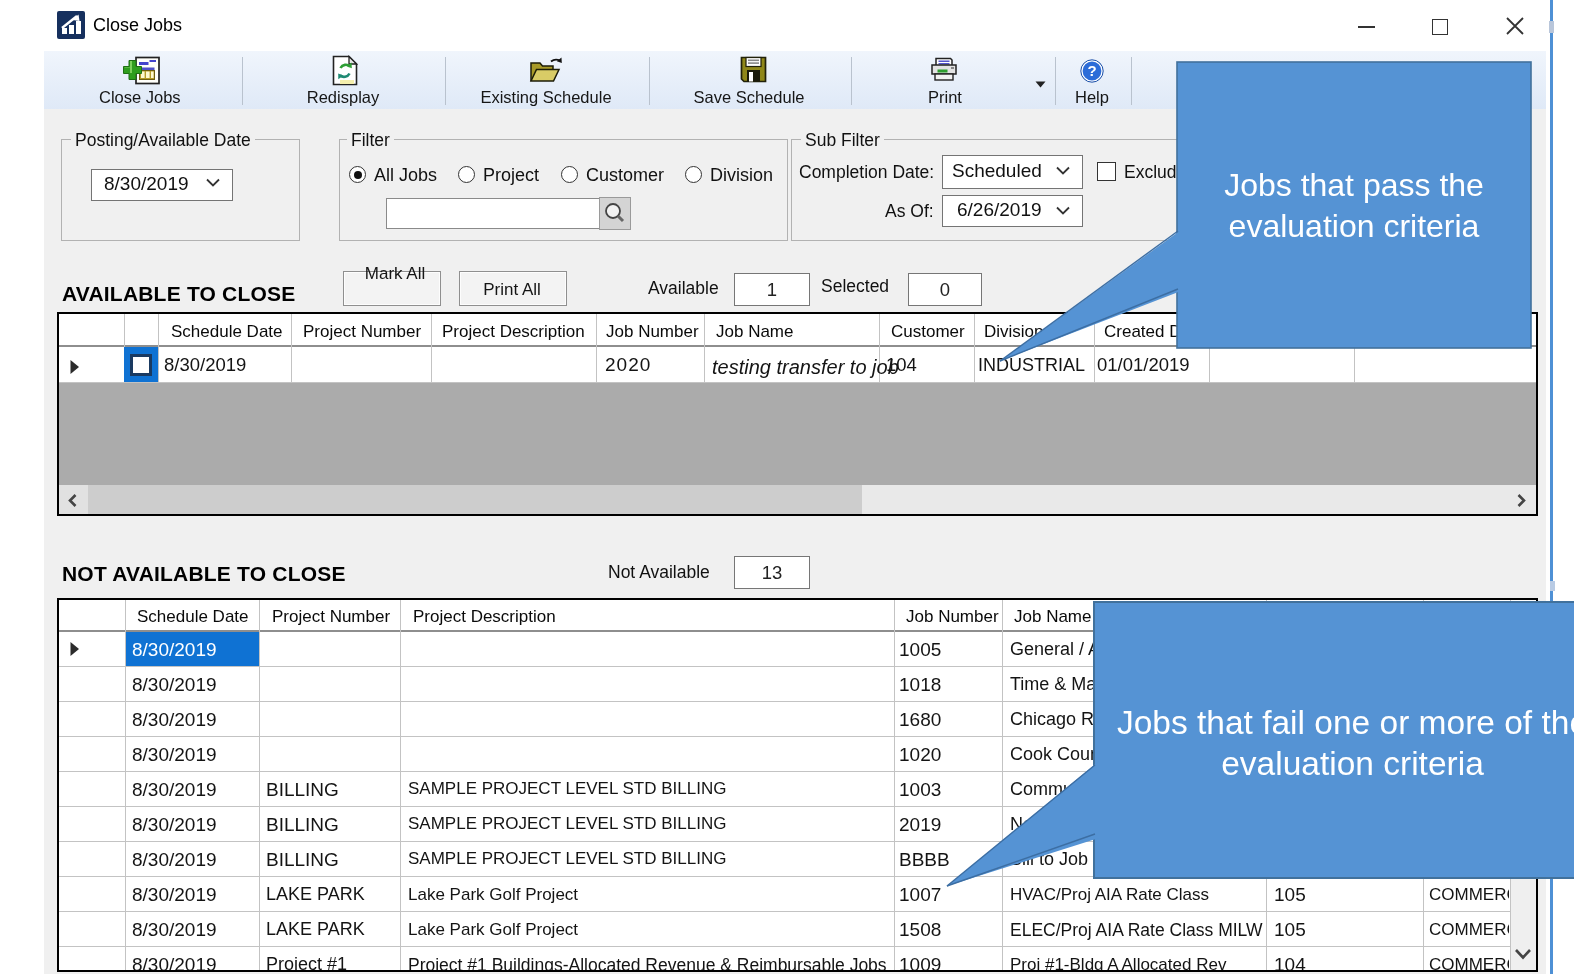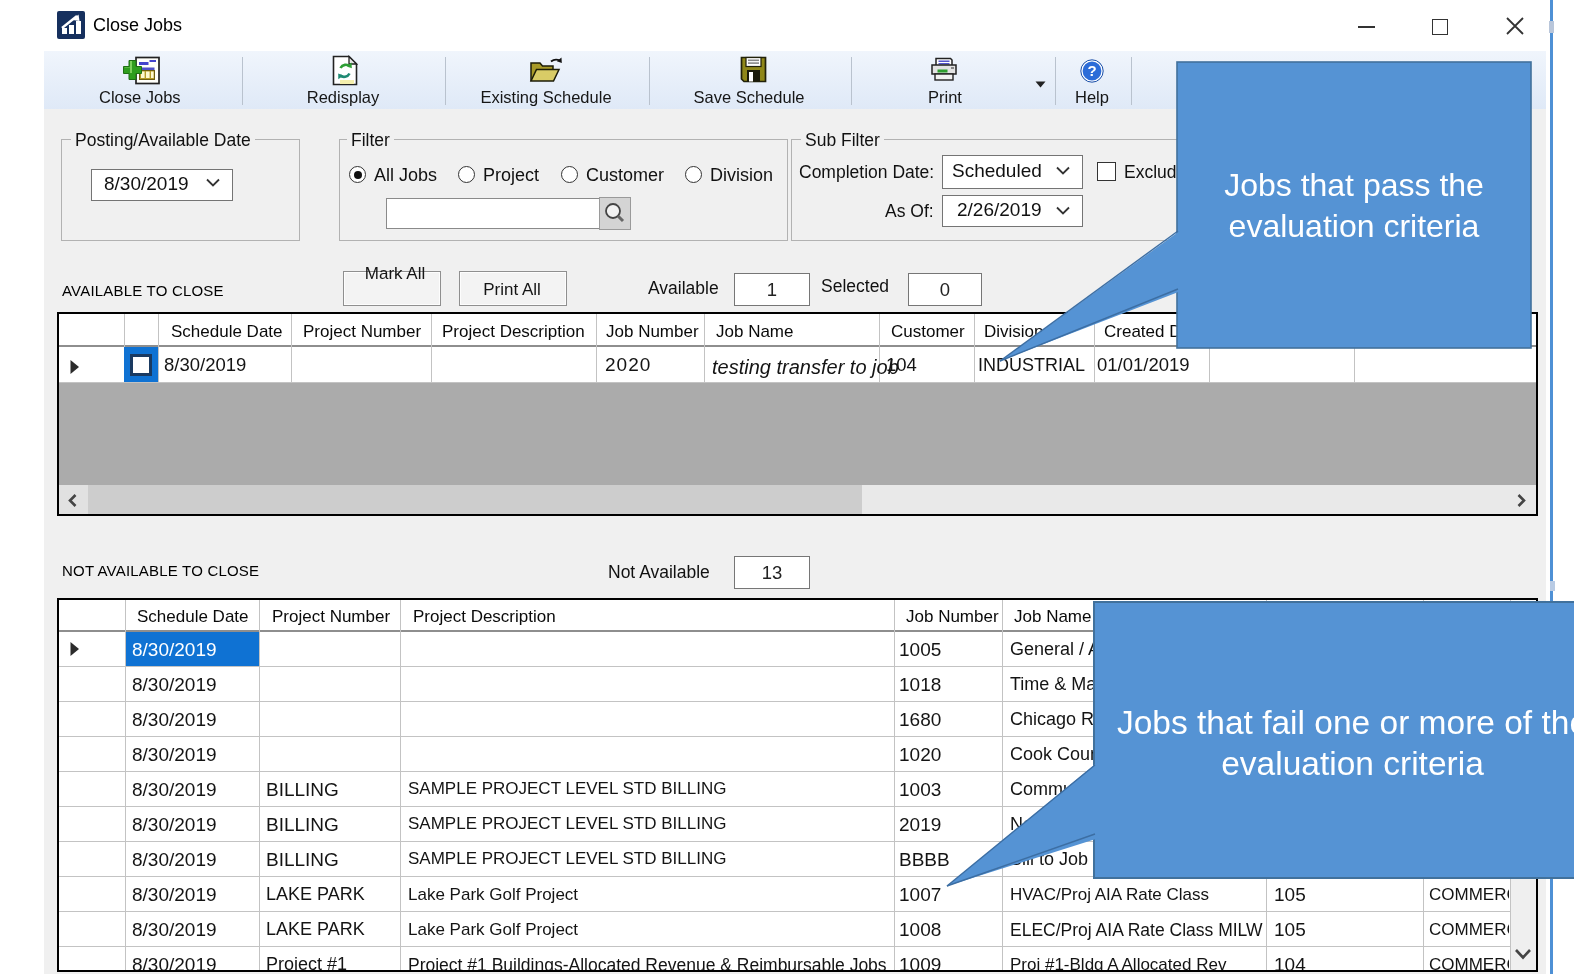--- a/index.html
+++ b/index.html
@@ -12,21 +12,21 @@
   .tsep{top:57px; width:1px; height:48px; background:#b9c2ce;}
   .tlabel{top:88px; font-size:16.5px; color:#161616; text-align:center; white-space:nowrap;}
   .gb{border:1px solid #b2b2b2; background:#f0f0f0;}
   .gblabel{font-size:17.5px; color:#111; background:#f0f0f0; padding:0 4px; white-space:nowrap;}
   .combo{background:#fff; border:1px solid #747474;}
   .combotext{font-size:19px; color:#111; white-space:nowrap;}
   .uilabel{font-size:17.5px; color:#111; white-space:nowrap;}
   .btn{background:#f3f3f3; border:1px solid #8f8f8f; box-shadow:inset 0 0 0 1px #fdfdfd;}
   .btntext{font-size:17px; color:#151515; text-align:center;}
   .cntbox{background:#fff; border:1px solid #767676; font-size:18.5px; color:#222; text-align:center;}
-  .sechead{font-weight:normal; font-size:15px; color:#000; white-space:nowrap; letter-spacing:0.2px;}
+  .sechead{font-weight:bold; font-size:21px; color:#000; white-space:nowrap; letter-spacing:0.2px;}
   .tbl{border:2px solid #000; background:#fff;}
   .gridv{background:#c3c3c3; width:1px;}
   .hcell{font-size:17px; color:#0a0a0a; white-space:nowrap;}
   .dcell{font-size:18.5px; color:#141414; white-space:nowrap;}
   .callout-text{color:#ffffff; line-height:41px; text-align:center; white-space:nowrap;}
 </style>
 </head>
 <body>
 <div id="page">
   <div class="abs win"></div>
@@ -150,21 +150,21 @@
   <div class="abs uilabel" style="left:755px; top:162px;">Completion Date:</div>
   <div class="abs combo" style="left:898px; top:155px; width:139px; height:32px;"></div>
   <div class="abs combotext" style="left:908px; top:160px;">Scheduled</div>
   <svg class="abs" style="left:1012px; top:166px;" width="14" height="9" viewBox="0 0 14 9">
     <path d="M1 1.5 L7 7.5 L13 1.5" fill="none" stroke="#333" stroke-width="1.8"></path>
   </svg>
   <div class="abs" style="left:1053px; top:162px; width:17px; height:17px; border:1.6px solid #333; background:#fff;"></div>
   <div class="abs uilabel" style="left:1080px; top:162px;">Exclude Closed</div>
   <div class="abs uilabel" style="left:841px; top:201px;">As Of:</div>
   <div class="abs combo" style="left:898px; top:195px; width:139px; height:30px;"></div>
-  <div class="abs combotext" style="left:913px; top:199px;">2/26/2019</div>
+  <div class="abs combotext" style="left:913px; top:199px;">6/26/2019</div>
   <svg class="abs" style="left:1012px; top:206px;" width="14" height="9" viewBox="0 0 14 9">
     <path d="M1 1.5 L7 7.5 L13 1.5" fill="none" stroke="#333" stroke-width="1.8"></path>
   </svg>
 
   <div class="abs sechead" style="left:18px; top:282px;">AVAILABLE TO CLOSE</div>
   <div class="abs btn" style="left:299px; top:271px; width:96px; height:33px;"></div>
   <div class="abs btntext" style="left:299px; top:264px; width:104px;">Mark All</div>
   <div class="abs btn" style="left:415px; top:271px; width:106px; height:33px;"></div>
   <div class="abs btntext" style="left:415px; top:280px; width:106px;">Print All</div>
   <div class="abs uilabel" style="left:604px; top:278px;">Available</div>
@@ -285,21 +285,21 @@
   <div class="abs dcell" style="left:88px; top:884px; font-size:19px;">8/30/2019</div>
   <div class="abs dcell" style="left:222px; top:884px; font-size:18px;">LAKE PARK</div>
   <div class="abs dcell" style="left:364px; top:885px; font-size:17px;">Lake Park Golf Project</div>
   <div class="abs dcell" style="left:855px; top:884px; font-size:19px;">1007</div>
   <div class="abs dcell" style="left:966px; top:885px; font-size:17px;">HVAC/Proj AIA Rate Class</div>
   <div class="abs dcell" style="left:1230px; top:884px; font-size:19px;">105</div>
   <div class="abs dcell" style="left:1385px; top:885px; font-size:17px; width:80px; overflow:hidden;">COMMERCIAL</div>
   <div class="abs dcell" style="left:88px; top:919px; font-size:19px;">8/30/2019</div>
   <div class="abs dcell" style="left:222px; top:919px; font-size:18px;">LAKE PARK</div>
   <div class="abs dcell" style="left:364px; top:920px; font-size:17px;">Lake Park Golf Project</div>
-  <div class="abs dcell" style="left:855px; top:919px; font-size:19px;">1008</div>
+  <div class="abs dcell" style="left:855px; top:919px; font-size:19px;">1508</div>
   <div class="abs dcell" style="left:966px; top:920px; font-size:17.5px;">ELEC/Proj AIA Rate Class MILW</div>
   <div class="abs dcell" style="left:1230px; top:919px; font-size:19px;">105</div>
   <div class="abs dcell" style="left:1385px; top:920px; font-size:17px; width:80px; overflow:hidden;">COMMERCIAL</div>
   <div class="abs" style="left:15px; top:947px; width:1451px; height:23px; overflow:hidden;">
     <div class="abs dcell" style="left:73px; top:7px; font-size:19px;">8/30/2019</div>
     <div class="abs dcell" style="left:207px; top:7px; font-size:18px;text-align:center;">Project #1</div>
     <div class="abs dcell" style="left:349px; top:8px; font-size:17.5px;">Project #1 Buildings-Allocated Revenue &amp; Reimbursable Jobs</div>
     <div class="abs dcell" style="left:840px; top:7px; font-size:19px;">1009</div>
     <div class="abs dcell" style="left:951px; top:8px; font-size:17px;">Proj #1-Bldg A Allocated Rev</div>
     <div class="abs dcell" style="left:1215px; top:7px; font-size:19px;">104</div>

